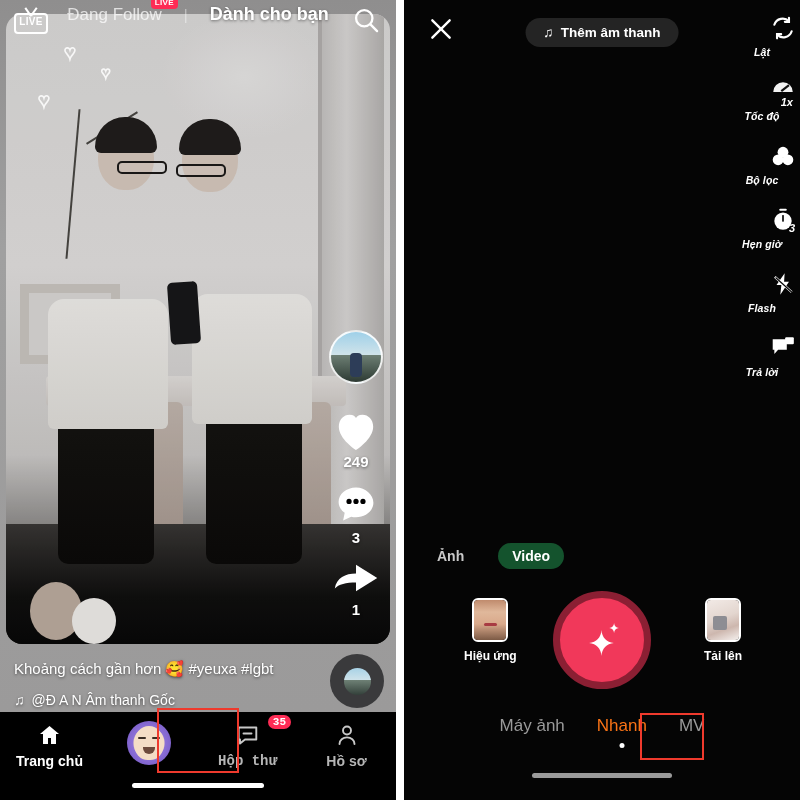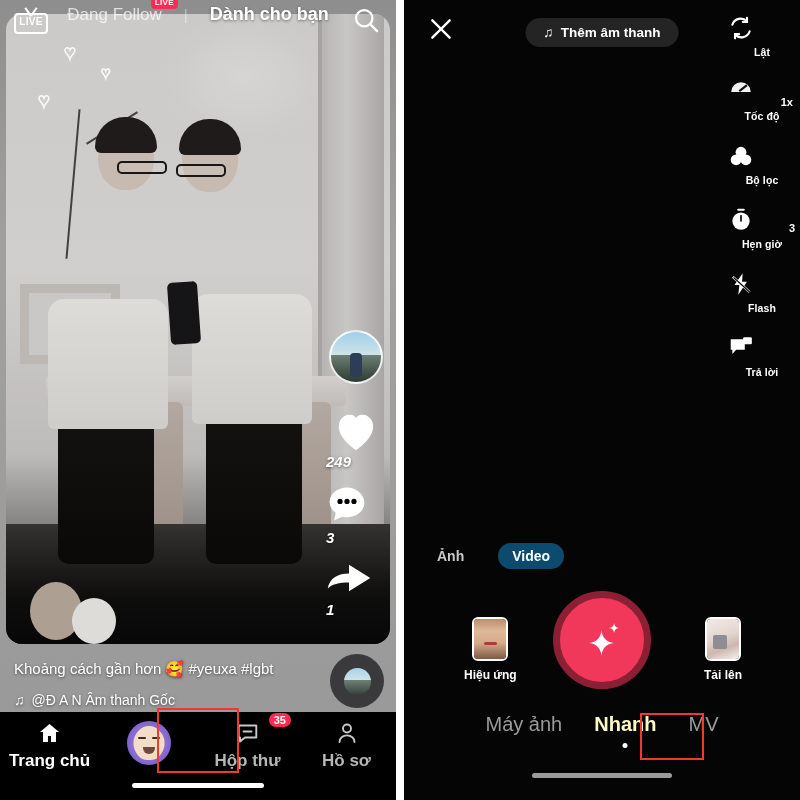--- a/index.html
+++ b/index.html
@@ -165,21 +165,21 @@
   .rail { position:absolute; right:10px; top:330px; width:60px; z-index:6; }
   .rail-avatar {
     position:relative; width:54px; height:54px; border-radius:50%;
     margin:0 auto 26px; overflow:hidden; border:2px solid rgba(255,255,255,.9);
     background:linear-gradient(180deg,#9fd0e8 0%,#cfe3ea 45%,#6d7f74 46%,#2d3a33 100%);
   }
   .rail-avatar .figure {
     position:absolute; left:50%; top:42%; transform:translateX(-50%);
     width:12px; height:24px; border-radius:4px; background:#2d3d58;
   }
-  .rail-item { text-align:left; margin-bottom:14px;font-style:italic; }
+  .rail-item { text-align:center; margin-bottom:14px; }
   .rail-count {
     color:#fff; font-size:15px; font-weight:bold; margin-top:1px;
     text-shadow:0 1px 3px rgba(0,0,0,.5);
   }
   .heart-ico { display:block; margin:0 auto; }
   .disc {
     position:absolute; right:12px; top:654px; width:54px; height:54px;
     border-radius:50%; background:#3a3a3c; display:flex;
     align-items:center; justify-content:center; z-index:6;
   }
@@ -198,21 +198,21 @@
   .cap-music { font-size:14px; margin-top:12px; display:flex; align-items:center; gap:7px; }
 
   
   .l-bottomnav {
     position:absolute; left:0; bottom:0; width:100%; height:88px;
     background:#000; z-index:8;
   }
   .nav-row { display:flex; height:66px; align-items:center; }
   .nav-item { flex:1; text-align:center; color:#fff; }
   .nav-item .ic { height:26px; display:flex; align-items:center; justify-content:center; }
-  .nav-item .lb { font-size:17px; margin-top:5px; font-weight:600; }
+  .nav-item .lb { font-size:14px; margin-top:5px; font-weight:600; }
   .nav-item.dim .lb, .nav-item.dim .ic { color:#b6b6b6; }
   .nav-avatar {
     width:44px; height:44px; border-radius:50%; margin:0 auto;
     background:radial-gradient(circle at 50% 50%, #f0d8c2 0 48%, #8b6fd6 52%, #6f52c0 100%);
     position:relative; overflow:hidden;
   }
   .na-face {
     position:absolute; left:50%; top:52%; transform:translate(-50%,-50%);
     width:30px; height:34px; border-radius:50% 50% 46% 46%; background:#f4ddc6;
   }
@@ -234,39 +234,39 @@
 
   
   .r-topbar { position:absolute; left:0; top:0; width:100%; height:60px; z-index:5; }
   .r-close { position:absolute; left:24px; top:16px; width:26px; height:26px; }
   .sound-btn {
     position:absolute; left:50%; transform:translateX(-50%); top:18px;
     background:#242424; color:#fff; border-radius:18px;
     padding:7px 18px; font-size:13.5px; font-weight:bold;
     display:flex; align-items:center; gap:7px; white-space:nowrap;
   }
-  .r-tools { position:absolute; right:4px; top:14px; width:68px; z-index:5; }
+  .r-tools { position:absolute; right:4px; top:14px; width:68px; z-index:5;font-style:italic; }
   .tool {
     text-align:center; margin-bottom:20px; color:#fff;
   }
-  .tool .ic { height:28px; display:flex; align-items:center; justify-content:flex-start; position:relative; }
+  .tool .ic { height:28px; display:flex; align-items:center; justify-content:flex-end; position:relative; }
   .tool .lb { font-size:10.5px; margin-top:4px; font-weight:600; letter-spacing:.1px; }
 
   .mode-pills {
     position:absolute; left:0; top:543px; width:100%;
     display:flex; justify-content:flex-start; align-items:center; gap:20px; z-index:5;margin-left:19px;
   }
   .pill { font-size:14px; padding:5px 14px; border-radius:14px; color:#c9c9c9; font-weight:600; }
-  .pill.on { background:#0c4a6e; color:#fff; }
+  .pill.on { background:#14532d; color:#fff; }
 
   .shutter-row {
     position:absolute; left:0; top:590px; width:100%; height:100px; z-index:5;
     display:flex; align-items:center; justify-content:center;
   }
-  .side-btn { position:absolute; text-align:center; color:#fff;margin-top:19px; }
+  .side-btn { position:absolute; text-align:center; color:#fff; }
   .side-btn.left { left:60px; top:8px; }
   .side-btn.right { right:58px; top:8px; }
   .side-thumb {
     width:36px; height:44px; border-radius:6px; margin:0 auto; border:2px solid #fff; overflow:hidden;
   }
   .thumb-face { width:100%; height:100%;
     background:linear-gradient(180deg,#c08b6d 0%,#e0b89b 30%,#d9a98b 60%,#7c5a45 100%); position:relative; }
   .thumb-face:after{ content:""; position:absolute; left:30%; top:58%; width:40%; height:8%;
     background:#a83c43; border-radius:4px; }
   .thumb-photo { width:100%; height:100%;
@@ -277,22 +277,22 @@
   .shutter {
     width:98px; height:98px; border-radius:50%;
     border:7px solid #8b1f33; background:#f1385a;
     display:flex; align-items:center; justify-content:center;
   }
 
   .bottom-modes {
     position:absolute; left:0; bottom:56px; width:100%;
     display:flex; justify-content:center; align-items:center; gap:0; z-index:5;
   }
-  .bmode { color:#9a9a9a; font-size:20px; padding:8px 16px; position:relative; }
-  .bmode.active { color:#fef9c3; font-weight:bold; }
+  .bmode { color:#9a9a9a; font-size:17px; padding:8px 16px; position:relative; }
+  .bmode.active { color:#f97316; font-weight:normal; }
   .bmode.active:after {
     content:""; position:absolute; left:50%; transform:translateX(-50%);
     bottom:-4px; width:5px; height:5px; border-radius:50%; background:#fff;
   }
   .r-home-indicator {
     position:absolute; left:50%; transform:translateX(-50%); bottom:22px;
     width:140px; height:5px; border-radius:3px; background:#9a9a9a;
   }
 </style>
 </head>
@@ -417,21 +417,21 @@
         <div class="nav-item">
           <div class="nav-avatar">
             <div class="na-face">
               <div class="na-eye l"></div>
                 <div class="na-eye r"></div>
               <div class="na-mouth"></div>
             </div>
           </div>
           <div class="lb"></div>
         </div>
-        <div class="nav-item dim" style="position:relative;">
+        <div class="nav-item dim" style="position:relative;font-family:Liberation Mono, monospace;">
           <div class="ic" style="position:relative;">
             <svg width="25" height="24" viewBox="0 0 24 24" fill="none" stroke="#c8c8c8" stroke-width="1.9">
               <path d="M3.2 4.5h17.6v12H9.5L4.5 20.6V16.5H3.2z" stroke-linejoin="round"></path>
               <line x1="8" y1="10.5" x2="16" y2="10.5" stroke-linecap="round"></line>
             </svg>
             <span class="msg-badge" style="top:-7px; right:6px;">35</span>
           </div>
           <div class="lb">Hộp thư</div>
         </div>
         <div class="nav-item dim">

